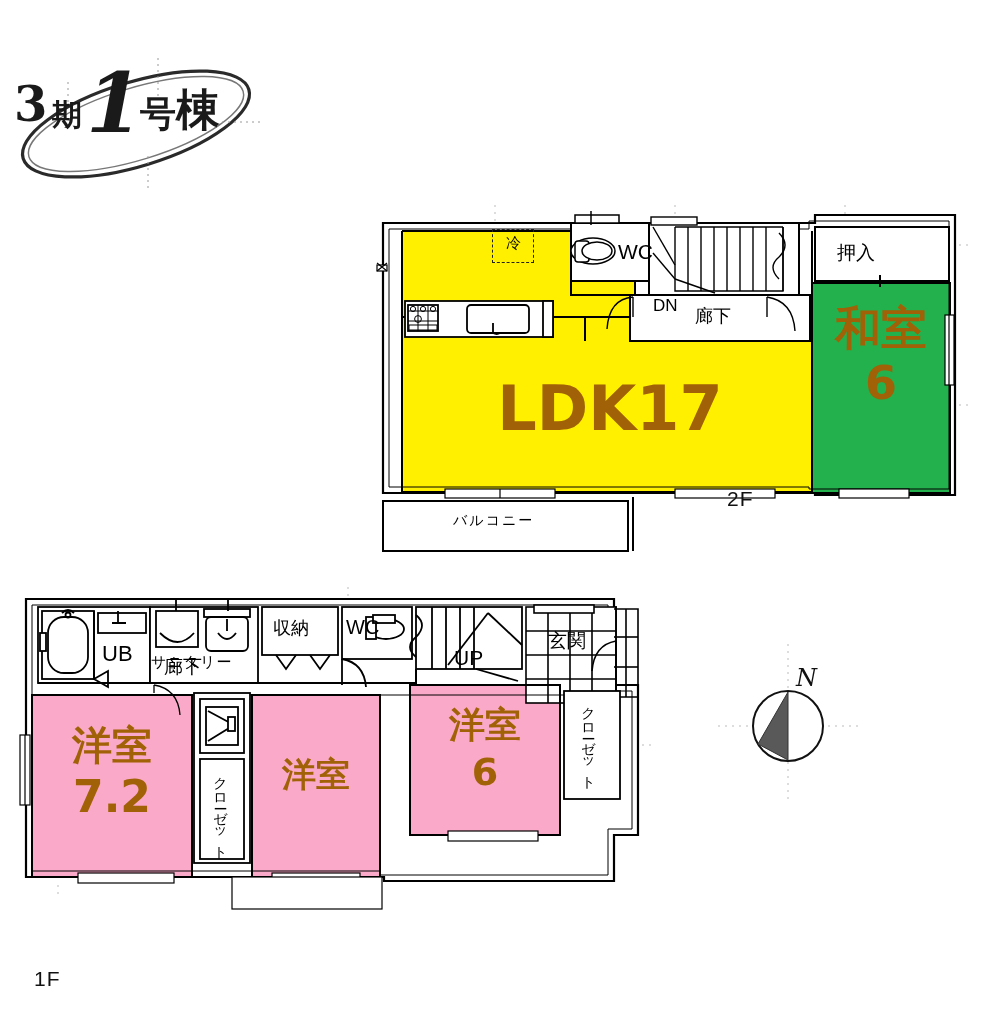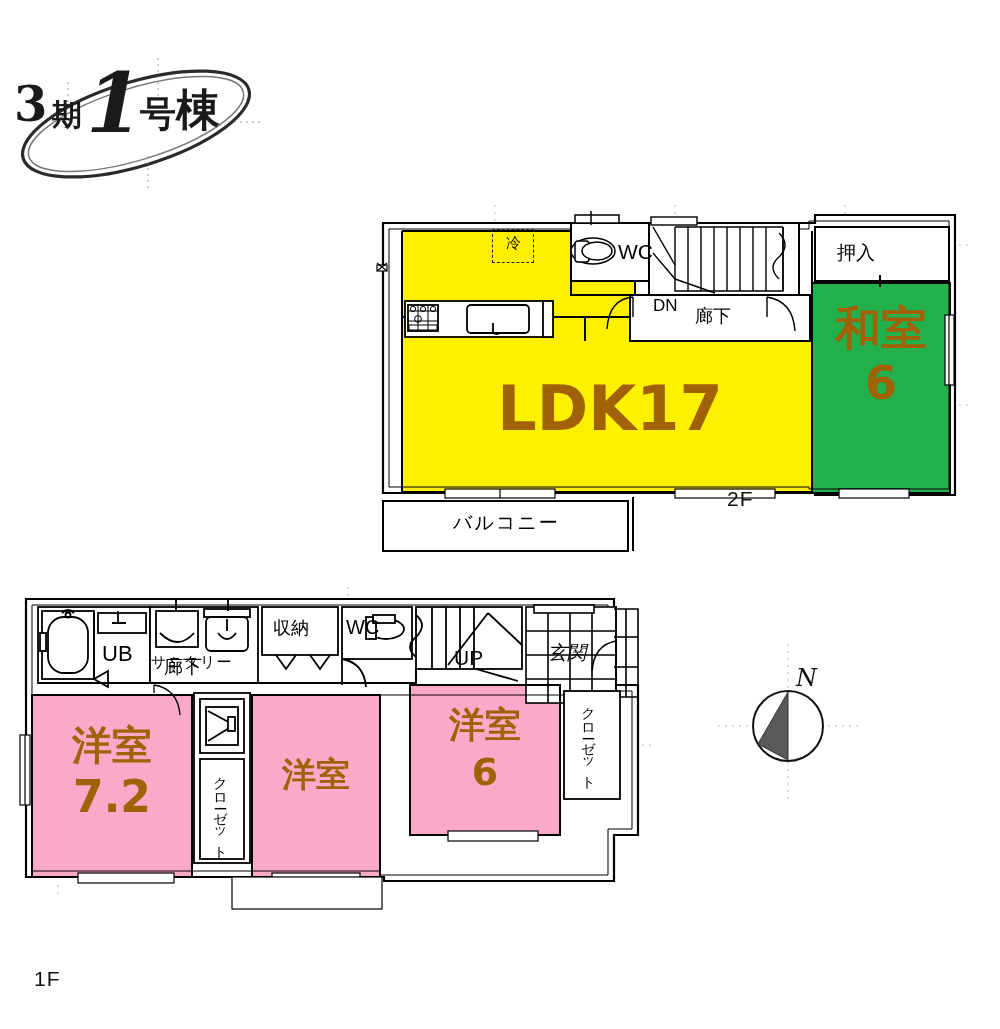--- a/index.html
+++ b/index.html
@@ -213,21 +213,21 @@
   <div class="roomname lbl-cjk" style="left:437px;top:100px;width:138px;font-size:46px;">和室</div>
   <div class="roomname" style="left:437px;top:155px;width:138px;font-size:46px;">6</div>
 
   <div class="lbl lbl-cjk" style="left:131px;top:31px;font-size:15px;">冷</div>
   <div class="dash" style="left:117px;top:24px;width:42px;height:34px;"></div>
 
   <div class="lbl" style="left:243px;top:36px;font-size:21px;">WC</div>
   <div class="lbl" style="left:278px;top:92px;font-size:17px;">DN</div>
   <div class="lbl lbl-cjk" style="left:320px;top:102px;font-size:18px;">廊下</div>
   <div class="lbl lbl-cjk" style="left:462px;top:38px;font-size:19px;">押入</div>
-  <div class="lbl lbl-cjk" style="left:78px;top:308px;font-size:19px;letter-spacing:2px;">バルコニー</div>
+  <div class="lbl lbl-cjk" style="left:78px;top:308px;font-size:14px;letter-spacing:2px;">バルコニー</div>
 
   <div class="fl-label" style="left:340px;top:282px;margin-left:12px;">2F</div>
 </div>
 
 <div class="plan" id="plan-1f" style="left:18px;top:585px;width:640px;height:360px;">
 
   <div class="room fill-p" style="left:14px;top:110px;width:160px;height:182px;"></div>
   <div class="room fill-p" style="left:234px;top:110px;width:128px;height:182px;"></div>
   <div class="room fill-p" style="left:392px;top:100px;width:150px;height:150px;"></div>
 
@@ -365,21 +365,21 @@
 
   <div class="roomname lbl-cjk" style="left:392px;top:122px;width:150px;font-size:36px;">洋室</div>
   <div class="roomname" style="left:392px;top:168px;width:150px;font-size:38px;">6</div>
 
   <div class="lbl" style="left:84px;top:58px;font-size:22px;">UB</div>
   <div class="lbl lbl-cjk" style="left:133px;top:70px;font-size:15px;letter-spacing:1px;">サニタリー</div>
   <div class="lbl lbl-cjk" style="left:255px;top:34px;font-size:18px;">収納</div>
   <div class="lbl" style="left:328px;top:32px;font-size:20px;">WC</div>
   <div class="lbl lbl-cjk" style="left:146px;top:72px;font-size:19px;">廊下</div>
   <div class="lbl" style="left:436px;top:62px;font-size:21px;">UP</div>
-  <div class="lbl lbl-cjk" style="left:530px;top:58px;font-size:19px;font-style:italic;">玄関</div>
+  <div class="lbl lbl-cjk" style="left:530px;top:46px;font-size:19px;">玄関</div>
 
   <div class="lbl lbl-cjk vert" style="left:196px;top:182px;font-size:14px;">クローゼット</div>
   <div class="lbl lbl-cjk vert" style="left:564px;top:112px;font-size:14px;">クローゼット</div>
 
   <div class="fl-label" style="left:16px;top:382px;">1F</div>
 </div>
 
 <div id="compass">
   <div class="circ"></div>
   <svg width="72" height="72" viewBox="0 0 72 72" style="position:absolute;left:0;top:0;">

